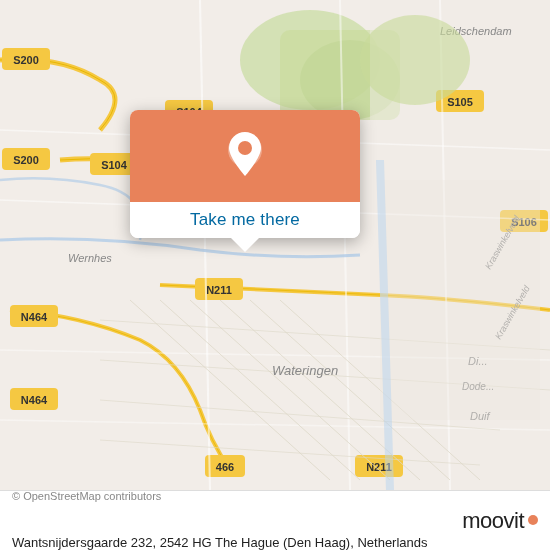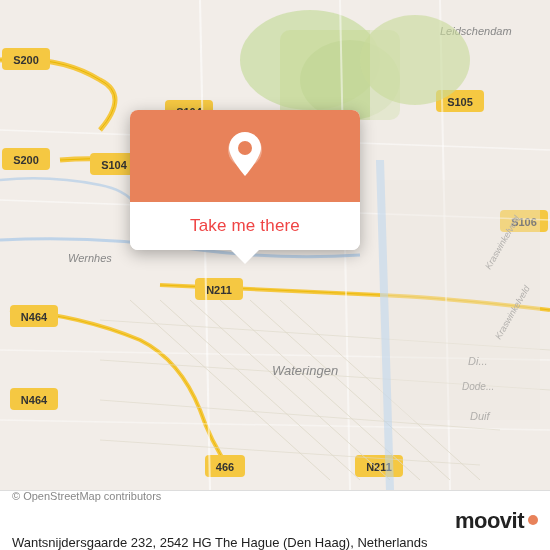--- a/index.html
+++ b/index.html
@@ -55,27 +55,27 @@
       position: relative;
     }
 
     #pin-icon {
       width: 40px;
       height: 48px;
     }
 
     #popup-button {
       width: 100%;
-      padding: 14px 0;
+      padding: 8px 0;
       background: white;
       border: none;
       border-radius: 0 0 8px 8px;
       font-size: 17px;
       font-weight: 500;
-      color: #ef4444;
+      color: #0369a1;
       cursor: pointer;
       text-align: center;
       letter-spacing: 0.01em;
     }
 
     
     #popup::after {
       content: '';
       position: absolute;
       bottom: -14px;
@@ -119,21 +119,21 @@
     }
 
     #moovit-logo {
       display: flex;
       align-items: center;
       gap: 4px;
     }
 
     #moovit-text {
       font-size: 22px;
-      font-weight: 700;
+      font-weight: 400;
       color: #222;
       letter-spacing: -0.5px;
     }
 
     #moovit-dot {
       width: 10px;
       height: 10px;
       background: #e8825a;
       border-radius: 50%;
       margin-bottom: 2px;

